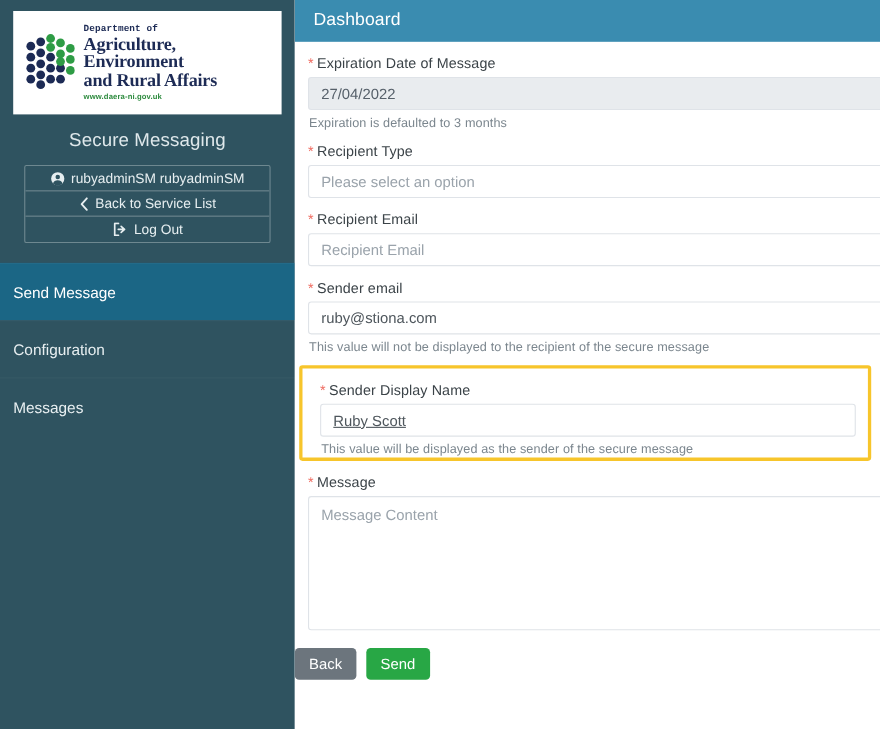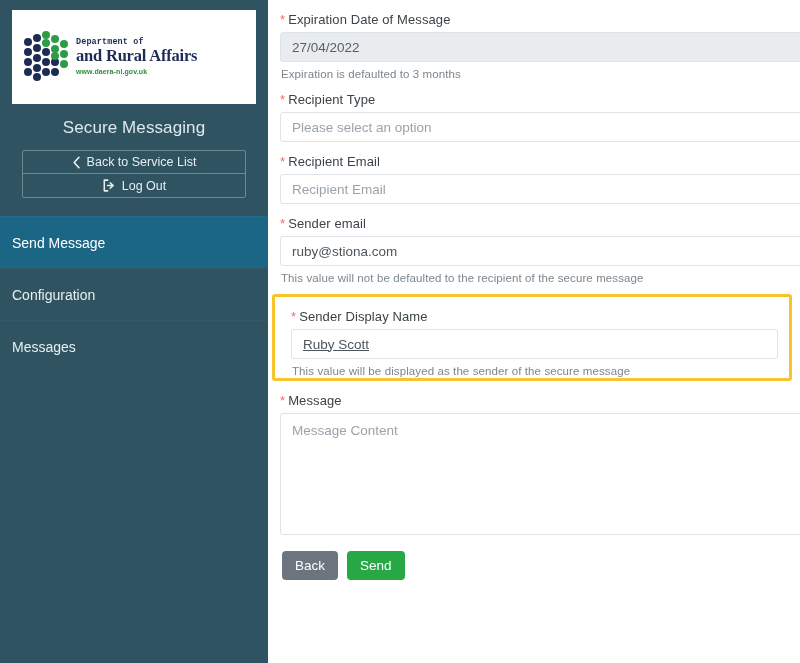--- a/index.html
+++ b/index.html
@@ -173,21 +173,21 @@
     border-radius: 3px;
     margin: 10px 8px 0 4px;
     padding: 0 8px 1px 8px;
   }
   .highlight-box .field { padding-left: 8px; }
   .highlight-box .control { margin-right: 3px; text-decoration: underline; }
 
   .btn-row {
     display: flex;
     gap: 9px;
-    padding: 16px 0 0 14px;
+    padding: 16px 0 0 0;
   }
   .btn {
     height: 29px;
     min-width: 44px;
     border-radius: 4px;
     display: flex;
     align-items: center;
     justify-content: center;
     padding: 0 13px;
     font-size: 13.5px;
@@ -230,28 +230,37 @@
           <circle cx="33" cy="10" r="4"></circle>
             <circle cx="33" cy="20" r="4"></circle>
           <circle cx="42" cy="15" r="4"></circle>
             <circle cx="42" cy="25" r="4"></circle>
             <circle cx="42" cy="35" r="4"></circle>
           <circle cx="33" cy="27" r="4"></circle>
         </g>
       </svg>
       <div class="logo-text">
         <div class="logo-dept">Department of</div>
+        <div class="logo-main">Agriculture, Environment</div>
         <div class="logo-main">and Rural Affairs</div>
         <div class="logo-url">www.daera-ni.gov.uk</div>
       </div>
     </div>
 
     <div class="app-title">Secure Messaging</div>
 
     <div class="acct-group">
+      <div class="acct-row">
+        <svg width="13" height="13" viewBox="0 0 16 16">
+          <circle cx="8" cy="8" r="7.4" fill="#e6eef0"></circle>
+          <circle cx="8" cy="6" r="2.5" fill="#2f5360"></circle>
+          <path d="M2.6 13.4a5.8 5.8 0 0 1 10.8 0 7.4 7.4 0 0 1-10.8 0z" fill="#2f5360"></path>
+        </svg>
+        <span>rubyadminSM rubyadminSM</span>
+      </div>
       <div class="acct-row">
         <svg width="9" height="13" viewBox="0 0 10 16">
           <path d="M8 1.6 2.2 8 8 14.4" fill="none" stroke="#e6eef0" stroke-width="2.1" stroke-linecap="round" stroke-linejoin="round"></path>
         </svg>
         <span>Back to Service List</span>
       </div>
       <div class="acct-row">
         <svg width="14" height="13" viewBox="0 0 16 16">
           <path d="M6.4 1.4H2.2v13.2h4.2" fill="none" stroke="#e6eef0" stroke-width="1.9" stroke-linecap="round" stroke-linejoin="round"></path>
           <path d="M9.4 4.6 13.2 8l-3.8 3.4M13 8H6.2" fill="none" stroke="#e6eef0" stroke-width="1.9" stroke-linecap="round" stroke-linejoin="round"></path>
@@ -268,20 +277,23 @@
         <span>Configuration</span>
       </div>
       <div class="nav-item">
         <span>Messages</span>
       </div>
     </div>
   </div>
 
   <div id="main">
 
+    <div class="topbar">
+      <div class="topbar-title">Dashboard</div>
+    </div>
 
     <div class="form-area">
 
       <div class="field">
         <div class="field-label">
           <span class="req">*</span><span>Expiration Date of Message</span>
         </div>
         <div class="control disabled">
           <span>27/04/2022</span>
         </div>
@@ -306,21 +318,21 @@
         </div>
       </div>
 
       <div class="field">
         <div class="field-label">
           <span class="req">*</span><span>Sender email</span>
         </div>
         <div class="control">
           <span>ruby@stiona.com</span>
         </div>
-        <div class="helper">This value will not be defaulted to the recipient of the secure message</div>
+        <div class="helper">This value will not be displayed to the recipient of the secure message</div>
       </div>
 
       <div class="highlight-box">
         <div class="field">
           <div class="field-label">
             <span class="req">*</span><span>Sender Display Name</span>
           </div>
           <div class="control">
             <span>Ruby Scott</span>
           </div>

